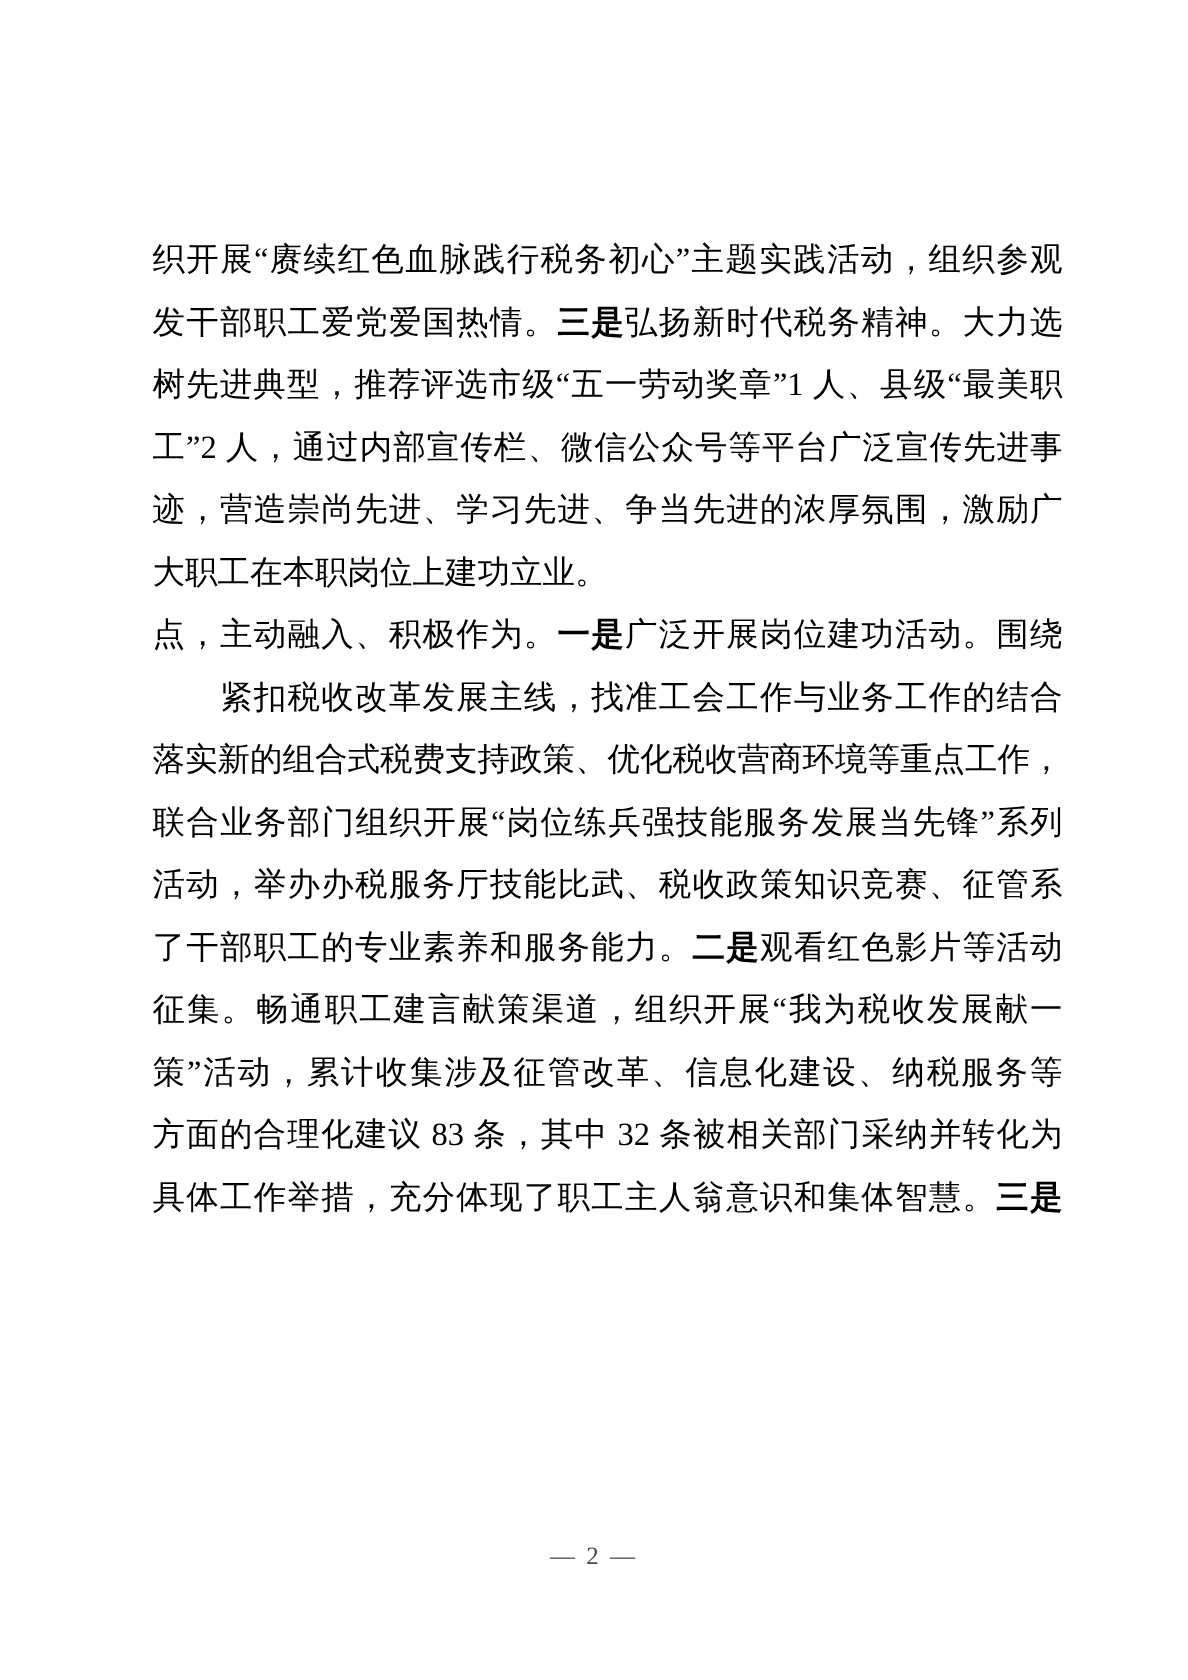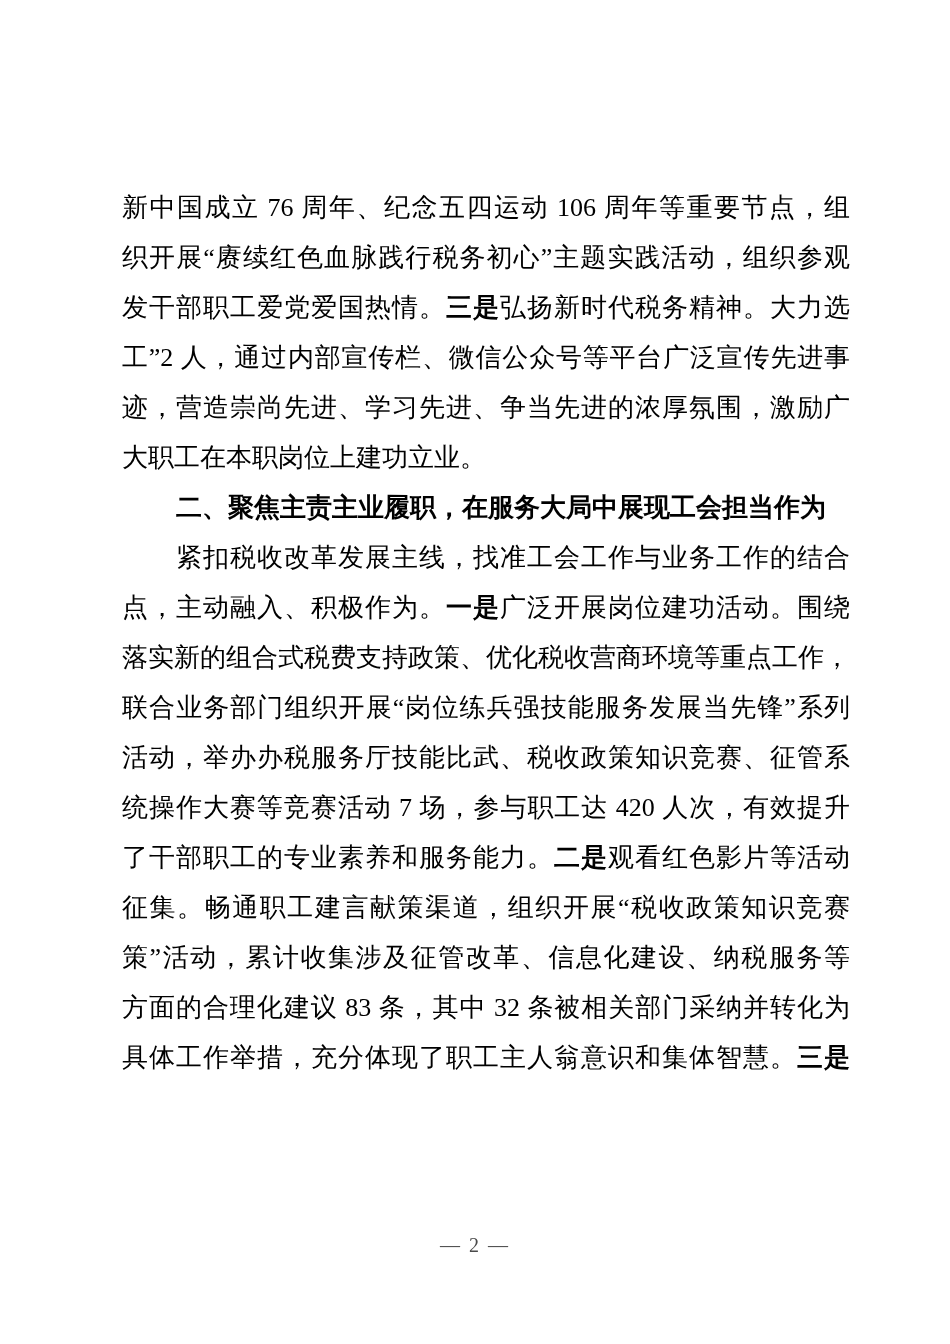--- a/index.html
+++ b/index.html
@@ -54,35 +54,33 @@
     color: #4a4a4a;
     font-family: "Liberation Serif", serif;
     letter-spacing: 2px;
   }
 </style>
 </head>
 <body>
 
 <div class="page">
   <div class="doc-body" id="doc-body">
-      <div class="line justify"><span class="seg">新中国成立 76 周年、纪念五四运动 106 周年等重要节点，组</span></div>
       <div class="line justify"><span class="seg">织开展“赓续红色血脉践行税务初心”主题实践活动，组织参观</span></div>
       <div class="line justify"><span class="seg">发干部职工爱党爱国热情。</span><span class="seg b">三是</span><span class="seg">弘扬新时代税务精神。大力选</span></div>
+      <div class="line justify"><span class="seg">树先进典型，推荐评选市级“五一劳动奖章”1 人、县级“最美职</span></div>
       <div class="line justify"><span class="seg">工”2 人，通过内部宣传栏、微信公众号等平台广泛宣传先进事</span></div>
       <div class="line justify"><span class="seg">迹，营造崇尚先进、学习先进、争当先进的浓厚氛围，激励广</span></div>
       <div class="line left"><span class="seg">大职工在本职岗位上建功立业。</span></div>
-      <div class="line left indent"><span class="seg b">二、聚焦主责主业履职，在服务大局中展现工会担当作为</span></div>
+      <div class="line justify"><span class="seg">点，主动融入、积极作为。</span><span class="seg b">一是</span><span class="seg">广泛开展岗位建功活动。围绕</span></div>
       <div class="line justify indent"><span class="seg">紧扣税收改革发展主线，找准工会工作与业务工作的结合</span></div>
-      <div class="line justify"><span class="seg">点，主动融入、积极作为。</span><span class="seg b">一是</span><span class="seg">广泛开展岗位建功活动。围绕</span></div>
       <div class="line justify"><span class="seg">落实新的组合式税费支持政策、优化税收营商环境等重点工作，</span></div>
       <div class="line justify"><span class="seg">联合业务部门组织开展“岗位练兵强技能服务发展当先锋”系列</span></div>
       <div class="line justify"><span class="seg">活动，举办办税服务厅技能比武、税收政策知识竞赛、征管系</span></div>
-      <div class="line justify"><span class="seg">统操作大赛等竞赛活动 7 场，参与职工达 420 人次，有效提升</span></div>
       <div class="line justify"><span class="seg">了干部职工的专业素养和服务能力。</span><span class="seg b">二是</span><span class="seg">观看红色影片等活动</span></div>
-      <div class="line justify"><span class="seg">征集。畅通职工建言献策渠道，组织开展“税收政策知识竞赛</span></div>
+      <div class="line justify"><span class="seg">征集。畅通职工建言献策渠道，组织开展“我为税收发展献一</span></div>
       <div class="line justify"><span class="seg">策”活动，累计收集涉及征管改革、信息化建设、纳税服务等</span></div>
       <div class="line justify"><span class="seg">方面的合理化建议 83 条，其中 32 条被相关部门采纳并转化为</span></div>
       <div class="line justify"><span class="seg">具体工作举措，充分体现了职工主人翁意识和集体智慧。</span><span class="seg b">三是</span></div>
     </div>
   <div class="footer">
     <span class="page-number">— 2 —</span>
   </div>
 </div>
 
 </body></html>

